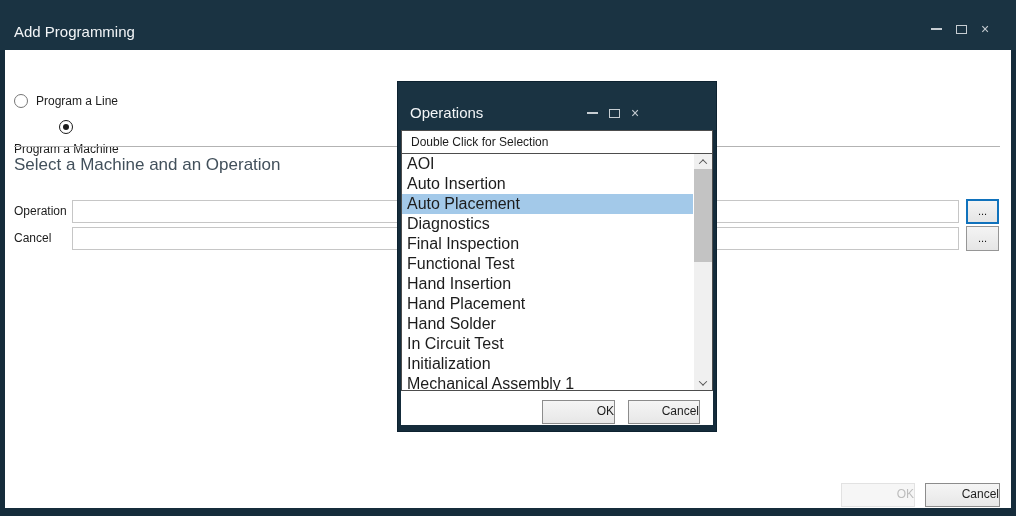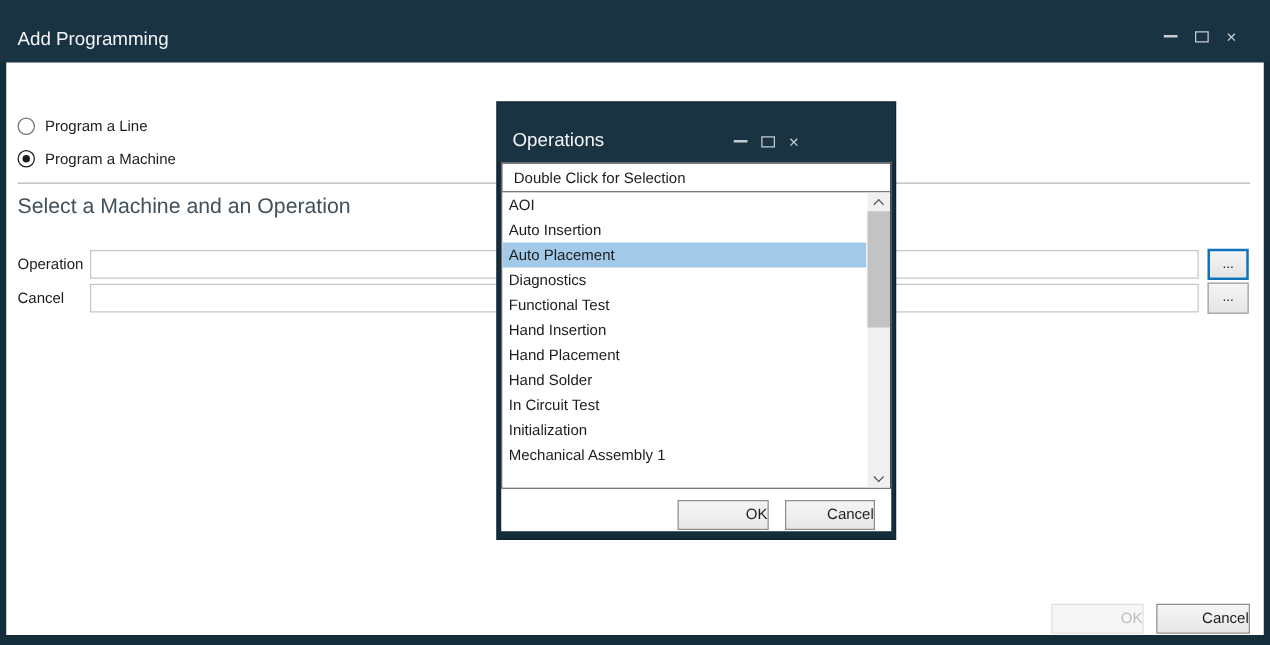--- a/index.html
+++ b/index.html
@@ -39,21 +39,21 @@
   
   .ops-window { position:absolute; left:350px; top:82px; width:318px; height:349px; background:#152c3b; z-index:10; box-shadow:0 0 0 1px #0d2230;margin-left:48px; }
   .ops-titlebar { position:absolute; left:0; top:0; right:0; height:48px; background:#1a3342; }
   .ops-title { position:absolute; left:12px; top:22px; font-size:15px; color:#f2f5f7; }
   .octrl { position:absolute; top:20px; width:20px; height:22px; display:flex; align-items:center; justify-content:center; cursor:pointer; }
 
   .ops-body { position:absolute; left:3px; top:48px; right:3px; bottom:6px; background:#fff;padding-left:38px; }
   .picker-box { position:absolute; left:0; right:0; top:0; border:1px solid #4d4d4d; }
   .picker-header { height:23px; border-bottom:1px solid #4d4d4d; font-size:12px; color:#1c1c1c; line-height:23px; padding-left:9px; }
   .ops-list { position:relative; height:236px; overflow:hidden; background:#fff; }
-  .list-item { height:20px; line-height:20px; font-size:12px; color:#1c1c1c; padding-left:5px; margin-right:19px; white-space:nowrap; cursor:default; }
+  .list-item { height:20px; line-height:20px; font-size:16px; color:#1c1c1c; padding-left:5px; margin-right:19px; white-space:nowrap; cursor:default; }
   .list-item.selected { background:#a3c9e9; }
 
   .scrollbar { position:absolute; top:0; right:0; bottom:0; width:18px; background:#f0f0f0; }
   .sb-arrow { position:absolute; left:0; width:18px; height:15px; display:flex; align-items:center; justify-content:center; cursor:pointer; }
   .sb-arrow.up { top:0; } .sb-arrow.down { bottom:0; }
   .chev { width:6px; height:6px; border-right:1.5px solid #555; border-bottom:1.5px solid #555; }
   .chev.up { transform:rotate(-135deg) translate(-1px,-1px); }
   .chev.down { transform:rotate(45deg) translate(-1px,-1px); }
   .sb-thumb { position:absolute; left:0; top:15px; width:18px; height:93px; background:#c3c3c3; cursor:grab; }
 </style>
@@ -73,21 +73,21 @@
         <span class="glyph-close">×</span>
       </span>
   </div>
 
   <div class="main-content">
 
     <div class="radio-row" style="left:9px; top:44px;">
       <span class="radio"></span>
       <span class="radio-label">Program a Line</span>
     </div>
-    <div class="radio-row checked" style="left:9px; top:70px;">
+    <div class="radio-row checked" style="left:9px; top:70px;flex-direction:column;">
       <span class="radio">
           <span class="dot"></span>
         </span>
       <span class="radio-label">Program a Machine</span>
     </div>
 
     <div class="divider"></div>
 
     <div class="heading" style="left:9px; top:105px;">Select a Machine and an Operation</div>
 
@@ -119,20 +119,21 @@
   </div>
 
   <div class="ops-body">
     <div class="picker-box">
       <div class="picker-header">Double Click for Selection</div>
       <div class="ops-list">
         <div class="list-item">AOI</div>
           <div class="list-item">Auto Insertion</div>
           <div class="list-item selected">Auto Placement</div>
           <div class="list-item">Diagnostics</div>
+          <div class="list-item">Final Inspection</div>
           <div class="list-item">Functional Test</div>
           <div class="list-item">Hand Insertion</div>
           <div class="list-item">Hand Placement</div>
           <div class="list-item">Hand Solder</div>
           <div class="list-item">In Circuit Test</div>
           <div class="list-item">Initialization</div>
           <div class="list-item">Mechanical Assembly 1</div>
           <div class="scrollbar">
           <div class="sb-arrow up">
               <span class="chev up"></span>

